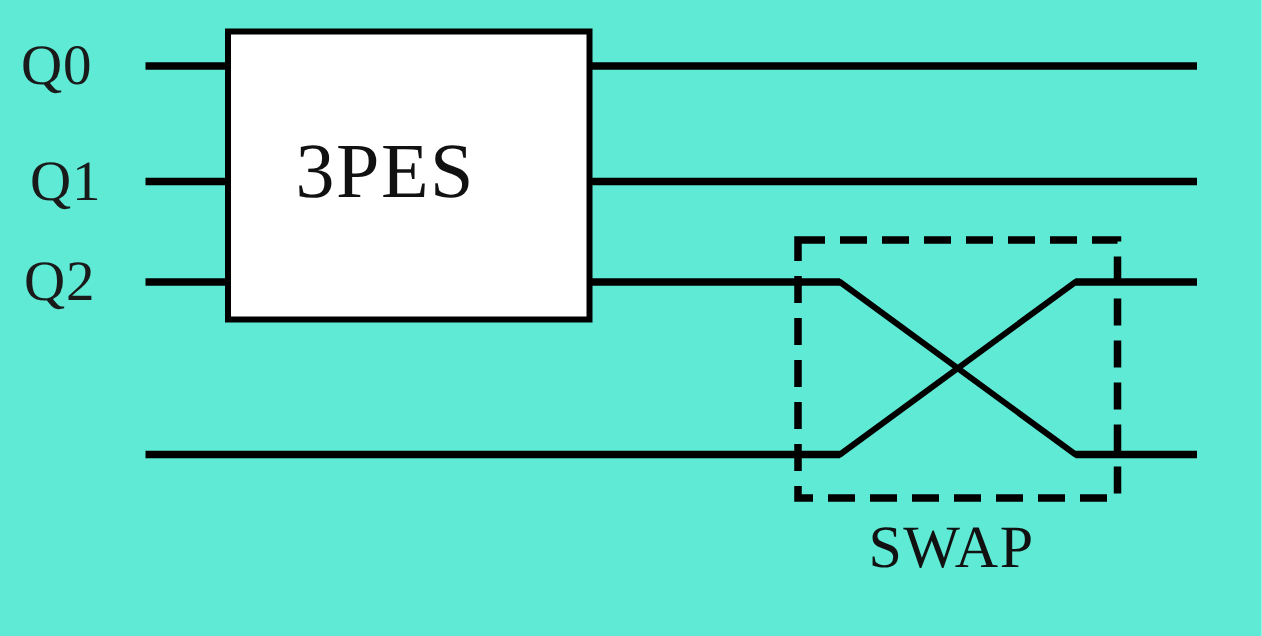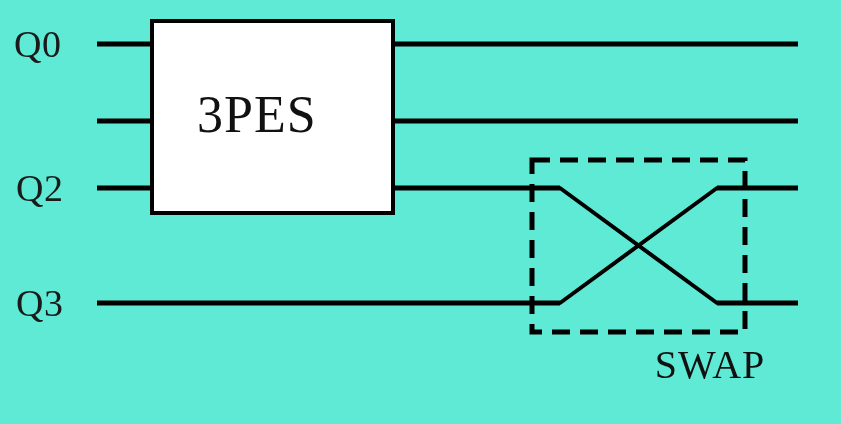--- a/index.html
+++ b/index.html
@@ -75,19 +75,19 @@
       </g>
     <g id="gates-group">
         <rect x="152" y="21" width="241" height="192" fill="#ffffff" stroke="#000000" stroke-width="4"></rect>
         <rect x="532" y="160" width="213" height="172" fill="none" stroke="#000000" stroke-width="5" stroke-dasharray="18 10"></rect>
         <polyline points="560,188 717,303" fill="none" stroke="#000000" stroke-width="4" stroke-linecap="round"></polyline>
         <polyline points="560,303 717,188" fill="none" stroke="#000000" stroke-width="4" stroke-linecap="round"></polyline>
       </g>
   </svg>
 
   <div class="wire-label" id="wire-label-0" style="left: 14px; top: 25px;">Q0</div>
+  <div class="wire-label" id="wire-label-1" style="left: 20px; top: 102px;">Q1</div>
   <div class="wire-label" id="wire-label-2" style="left: 16px; top: 169px;">Q2</div>
-  <div class="wire-label" id="wire-label-3" style="left: 16px; top: 284px;">Q3</div>
 
   <div class="gate-label" id="gate-3pes-label" style="left: 0px; top: 89px; width: 841px; text-align: left; padding-left: 197px; box-sizing: border-box;">3PES</div>
-  <div class="gate-label" id="swap-caption" style="left: 0px; top: 345px; width: 841px; text-align: center; padding-left: 579px; box-sizing: border-box;">SWAP</div>
+  <div class="gate-label" id="swap-caption" style="left: 0px; top: 345px; width: 841px; text-align: left; padding-left: 579px; box-sizing: border-box;">SWAP</div>
 
 </div>
 
 </body></html>

